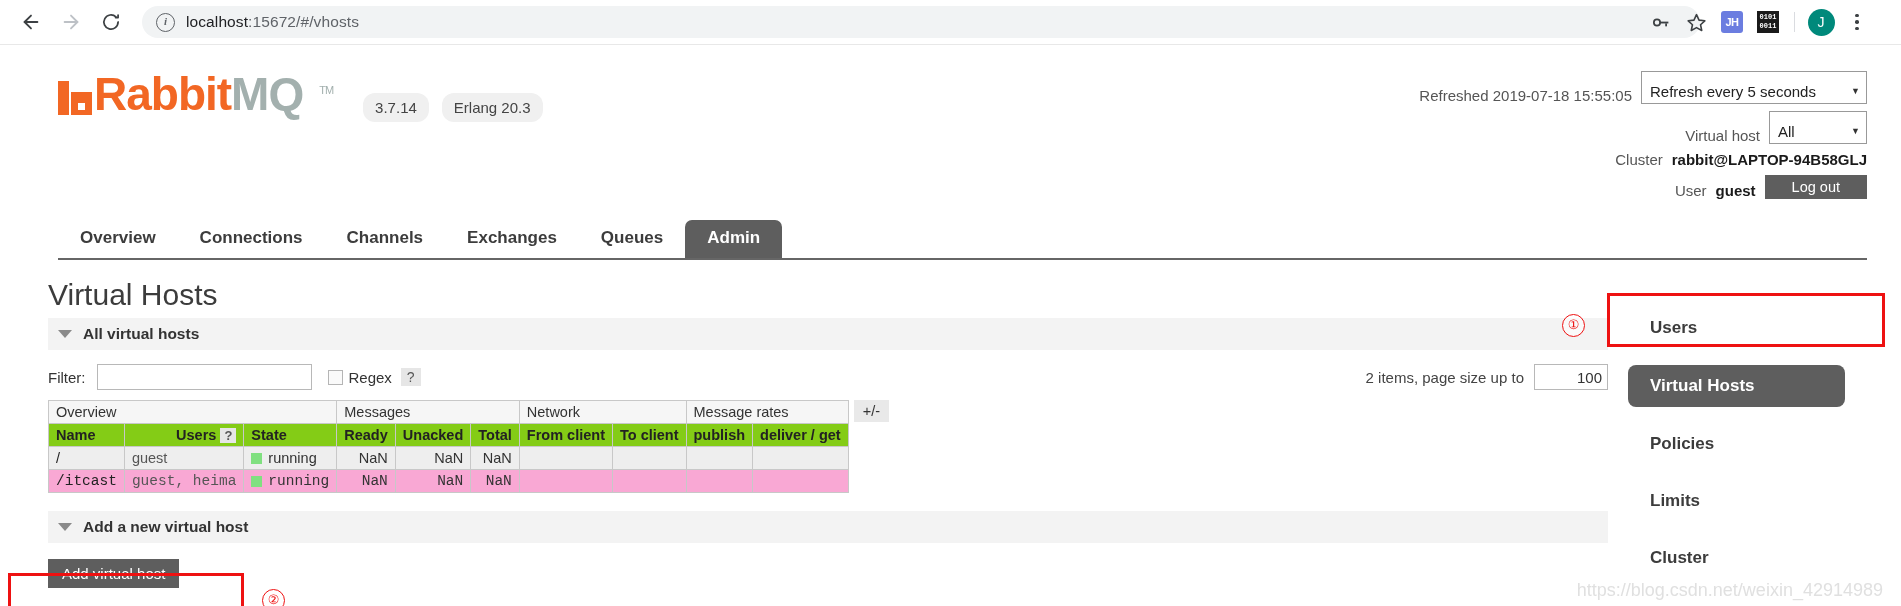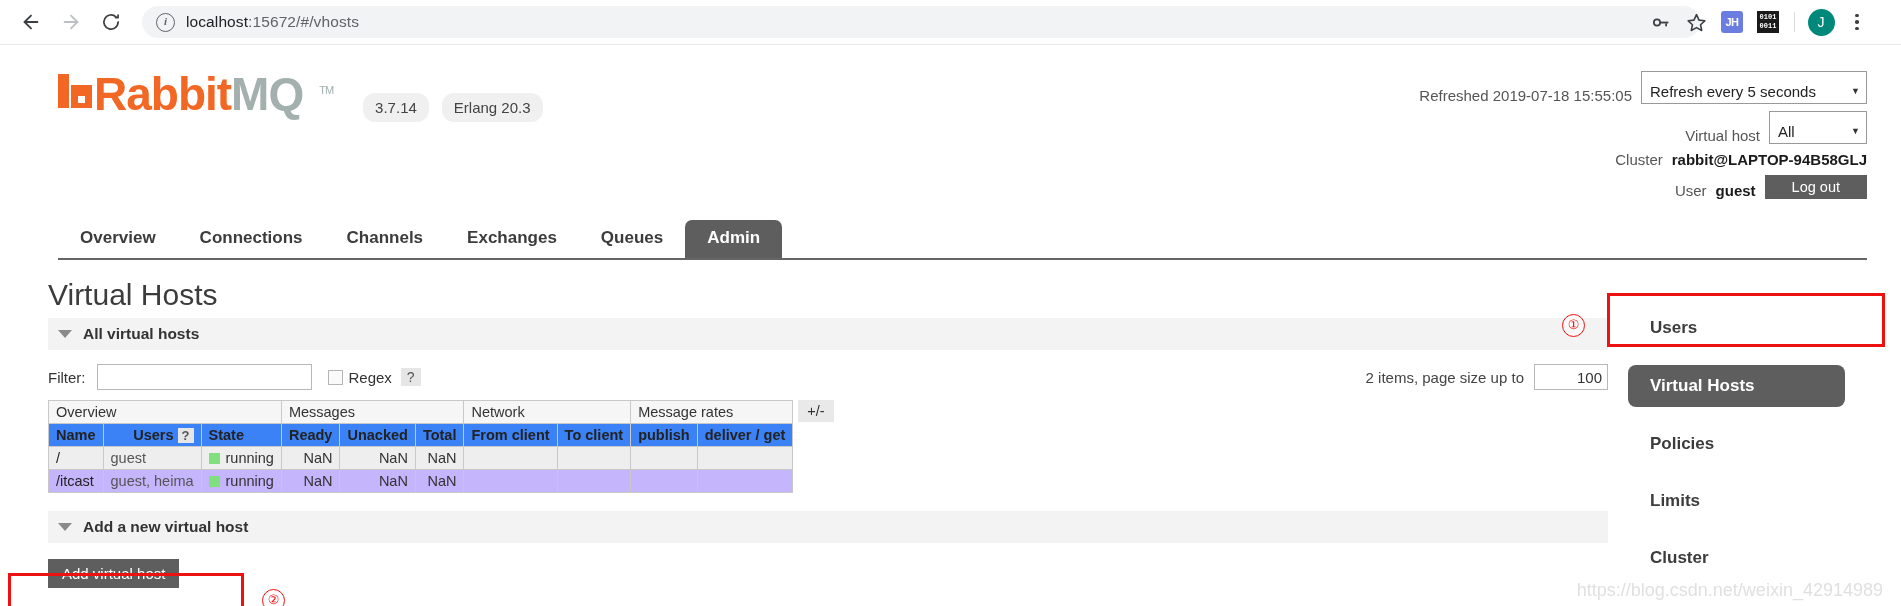--- a/index.html
+++ b/index.html
@@ -156,21 +156,21 @@
 
   
   .rmq-header {
     display: flex;
     align-items: flex-start;
     padding: 22px 34px 0 58px;
     position: relative;
   }
   .logo-block {
     display: flex;
-    align-items: center;
+    align-items: flex-end;
     flex: 0 0 auto;
   }
   .logo-text {
     font-size: 46px;
     font-weight: bold;
     letter-spacing: -1px;
     line-height: 46px;
     display: flex;
     align-items: flex-end;
   }
@@ -405,30 +405,30 @@
     font-weight: normal;
     text-align: left;
     white-space: nowrap;
   }
   table.vh-table th.grp {
     background: #f6f6f6;
     color: #333333;
     font-size: 14.5px;
   }
   table.vh-table th.sub {
-    background: #3b82f6;
+    background: #84cc16;
     font-weight: bold;
     color: #222222;
   }
   table.vh-table th.sub.num, table.vh-table td.num { text-align: right; }
   table.vh-table th.sub.ctr { text-align: right; }
   td.name-cell { font-weight: bold; color: #222222; }
   td.users-cell { text-align: right; color: #555555; }
   tr.row-alt td { background: #eeeeee; }
-  tr.row-plain td { background: #c4b5fd; }
+  tr.row-plain td { background: #f9a8d4; font-family: Liberation Mono, monospace; }
   .state-cell {
     display: flex;
     align-items: center;
     gap: 6px;
   }
   .state-sq {
     width: 11px; height: 11px;
     background: #80e080;
     display: inline-block;
     flex: 0 0 auto;

